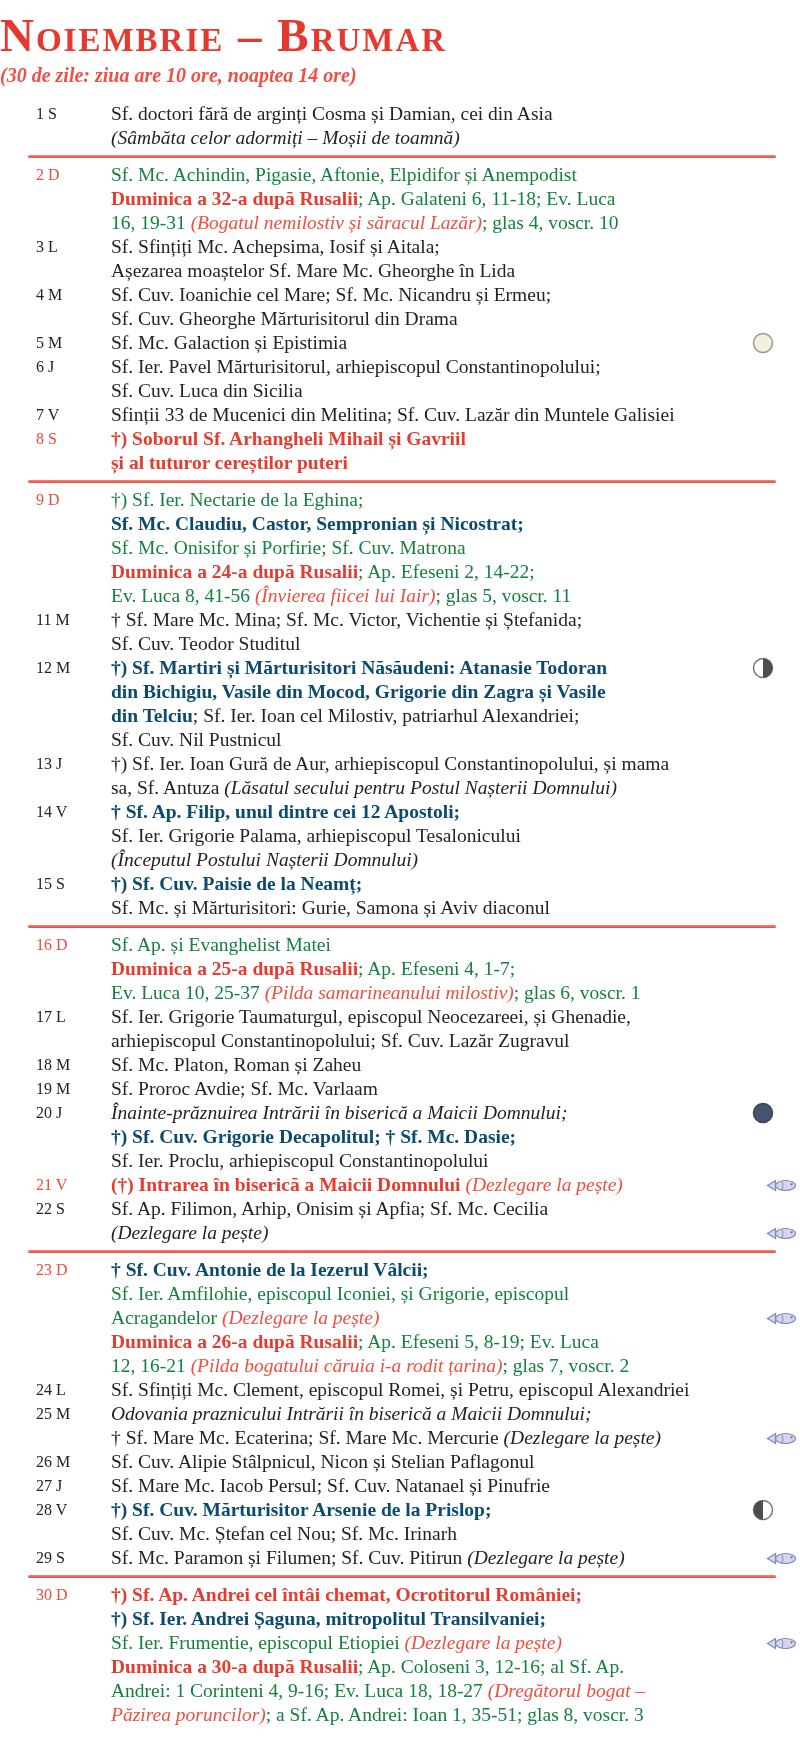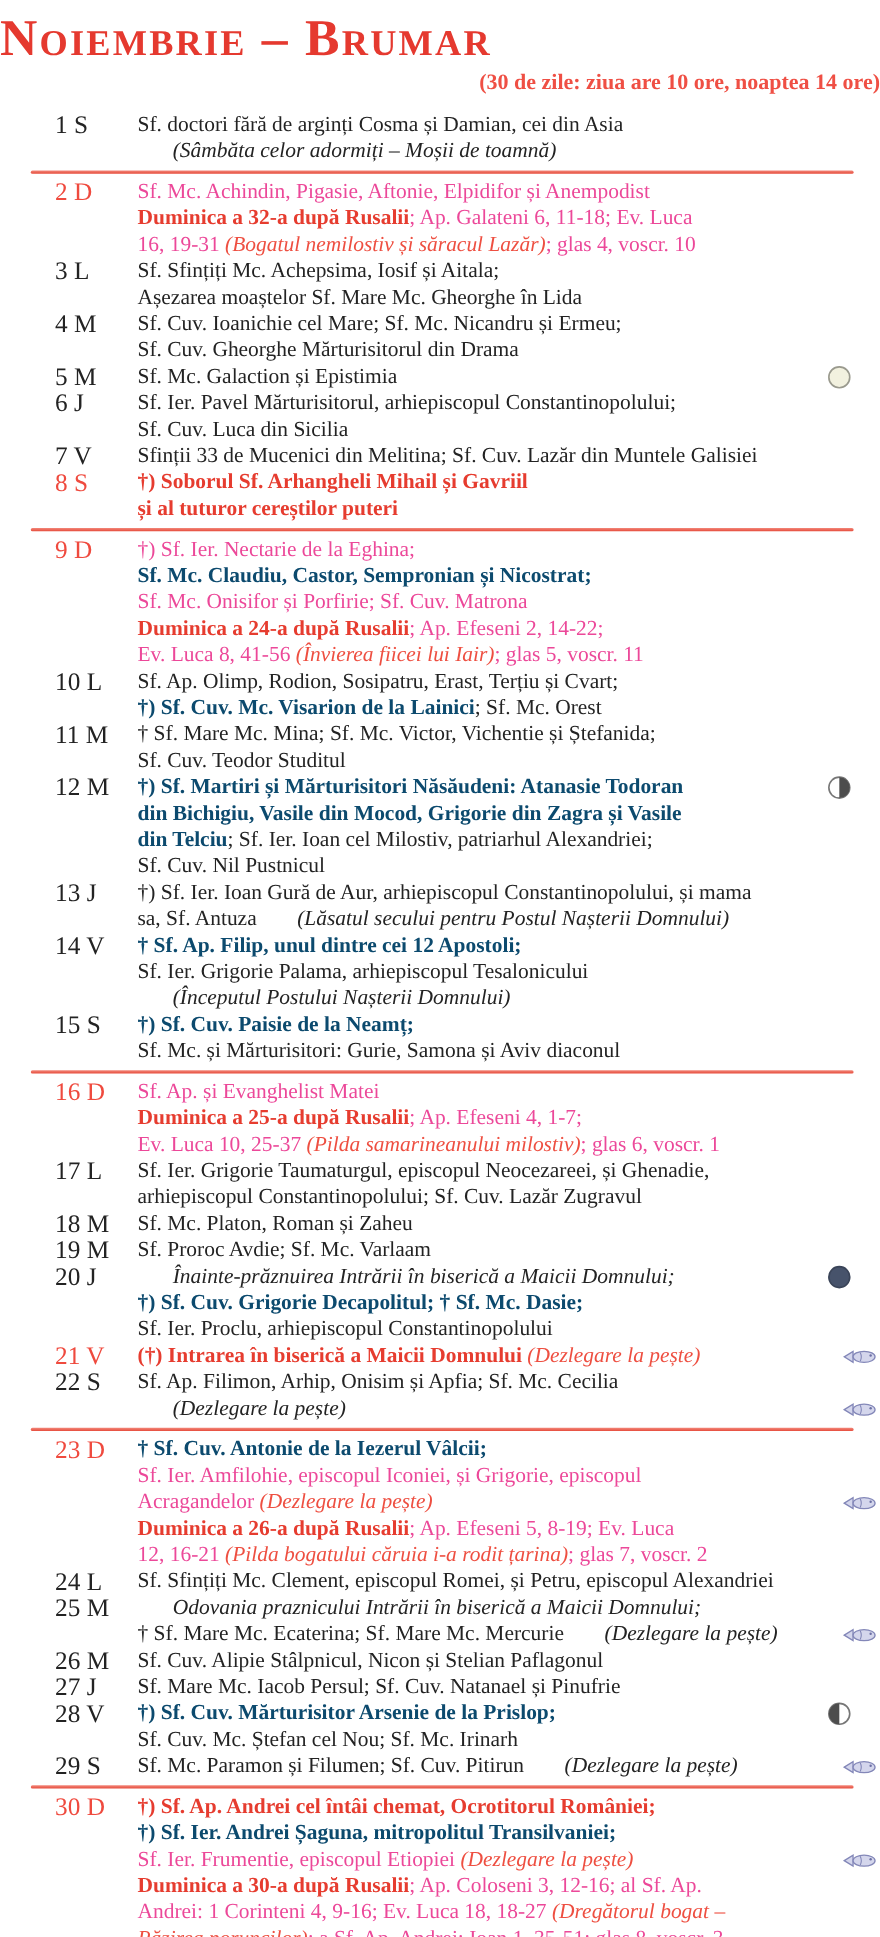--- a/index.html
+++ b/index.html
@@ -13,48 +13,49 @@
     text-align:left;
     font-variant:small-caps;
     font-weight:700;
     font-size:47px;
     line-height:50px;
     letter-spacing:2px;
     color:#e5392f;
     margin:4px 0 2px 0;
   }
   .subtitle{
-    text-align:right;
+    text-align:left;
+    font-style:italic;
     font-weight:700;
     font-size:20px;
     line-height:26px;
     color:#ef4f44;
     margin-bottom:14px;
   }
   .list{padding:0;}
   .entry{display:flex;align-items:flex-start;}
   .day{
     flex:0 0 75px;
-    padding-left:50px;
-    font-size:23px;
+    padding-left:36px;
+    font-size:16px;
     line-height:24px;
     color:#232323;
     white-space:nowrap;
   }
   .day.red{color:#ef4a3e;}
   .content{flex:1;min-width:0;}
   .line{
     display:flex;align-items:center;
     font-size:19.5px;line-height:24px;
     white-space:nowrap;
   }
   .line .txt{min-width:0;}
   .s-n{color:#232323;}
-  .s-i{color:#232323;font-style:italic;margin-left:32px;}
-  .s-r{color:#ec4899;}
+  .s-i{color:#232323;font-style:italic;}
+  .s-r{color:#15803d;}
   .s-ri{color:#ee4f41;font-style:italic;}
   .s-rb{color:#e63c2f;font-weight:700;}
   .s-bb{color:#0c4a6e;font-weight:700;}
   .icon{margin-left:auto;display:inline-flex;align-items:center;flex:0 0 auto;}
   .icon.moon{margin-right:26px;}
   .icon.fish{margin-right:2px;padding-left:6px;}
   .sep{
     height:3px;border-radius:2px;
     background:linear-gradient(#f2887b,#e64a3a);
     margin:5px 24px 5px 28px;
@@ -173,31 +174,20 @@
           </div>
           <div class="line">
             <span class="txt"><span class="s-rb">Duminica a 24-a după Rusalii</span><span class="s-r">; Ap. Efeseni 2, 14-22;</span></span>
           </div>
           <div class="line">
             <span class="txt"><span class="s-r">Ev. Luca 8, 41-56 </span><span class="s-ri">(Învierea fiicei lui Iair)</span><span class="s-r">; glas 5, voscr. 11</span></span>
           </div>
         </div>
       </div>
       <div class="entry">
-        <div class="day">10 L</div>
-        <div class="content">
-          <div class="line">
-            <span class="txt"><span class="s-n">Sf. Ap. Olimp, Rodion, Sosipatru, Erast, Terțiu și Cvart;</span></span>
-          </div>
-          <div class="line">
-            <span class="txt"><span class="s-bb">†) Sf. Cuv. Mc. Visarion de la Lainici</span><span class="s-n">; Sf. Mc. Orest</span></span>
-          </div>
-        </div>
-      </div>
-      <div class="entry">
         <div class="day">11 M</div>
         <div class="content">
           <div class="line">
             <span class="txt"><span class="s-n">† Sf. Mare Mc. Mina; Sf. Mc. Victor, Vichentie și Ștefanida;</span></span>
           </div>
           <div class="line">
             <span class="txt"><span class="s-n">Sf. Cuv. Teodor Studitul</span></span>
           </div>
         </div>
       </div>

